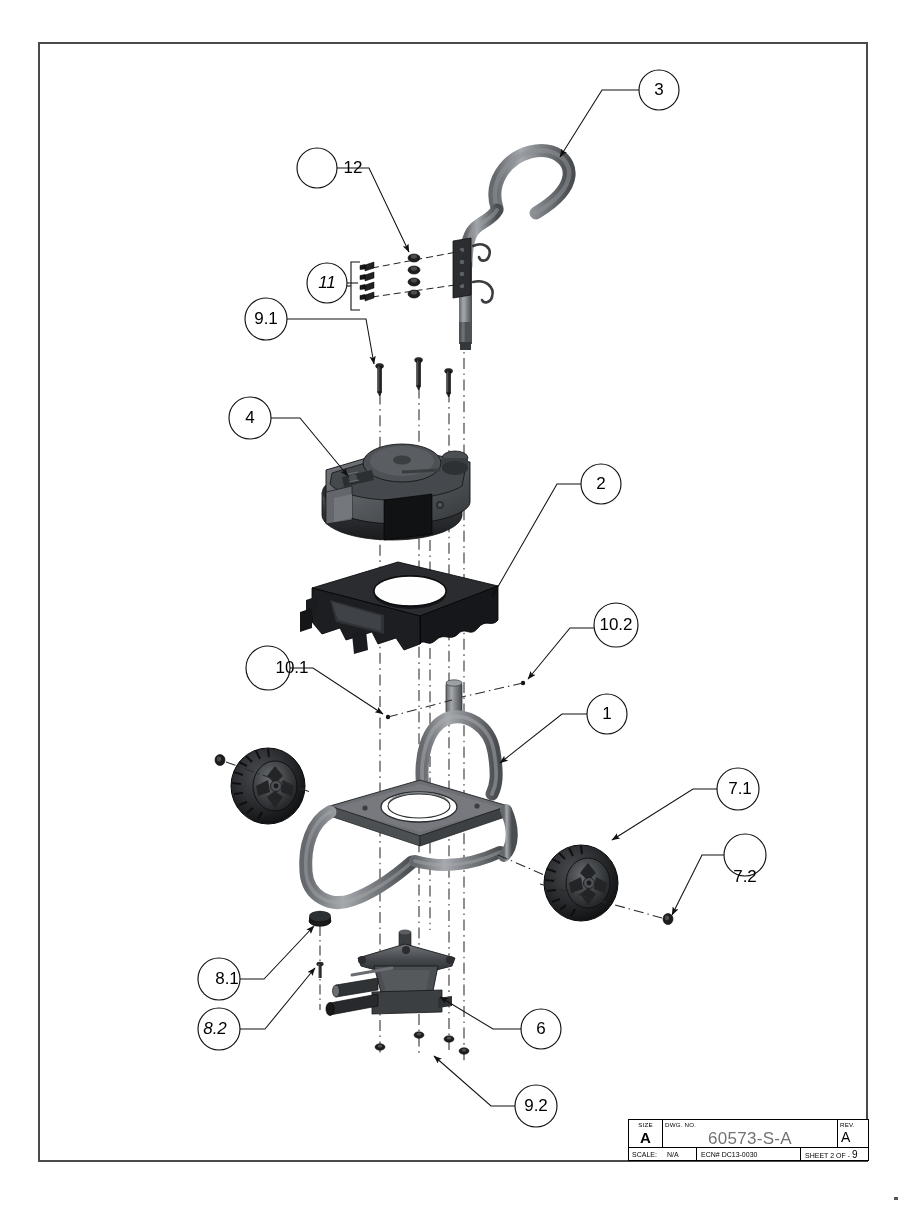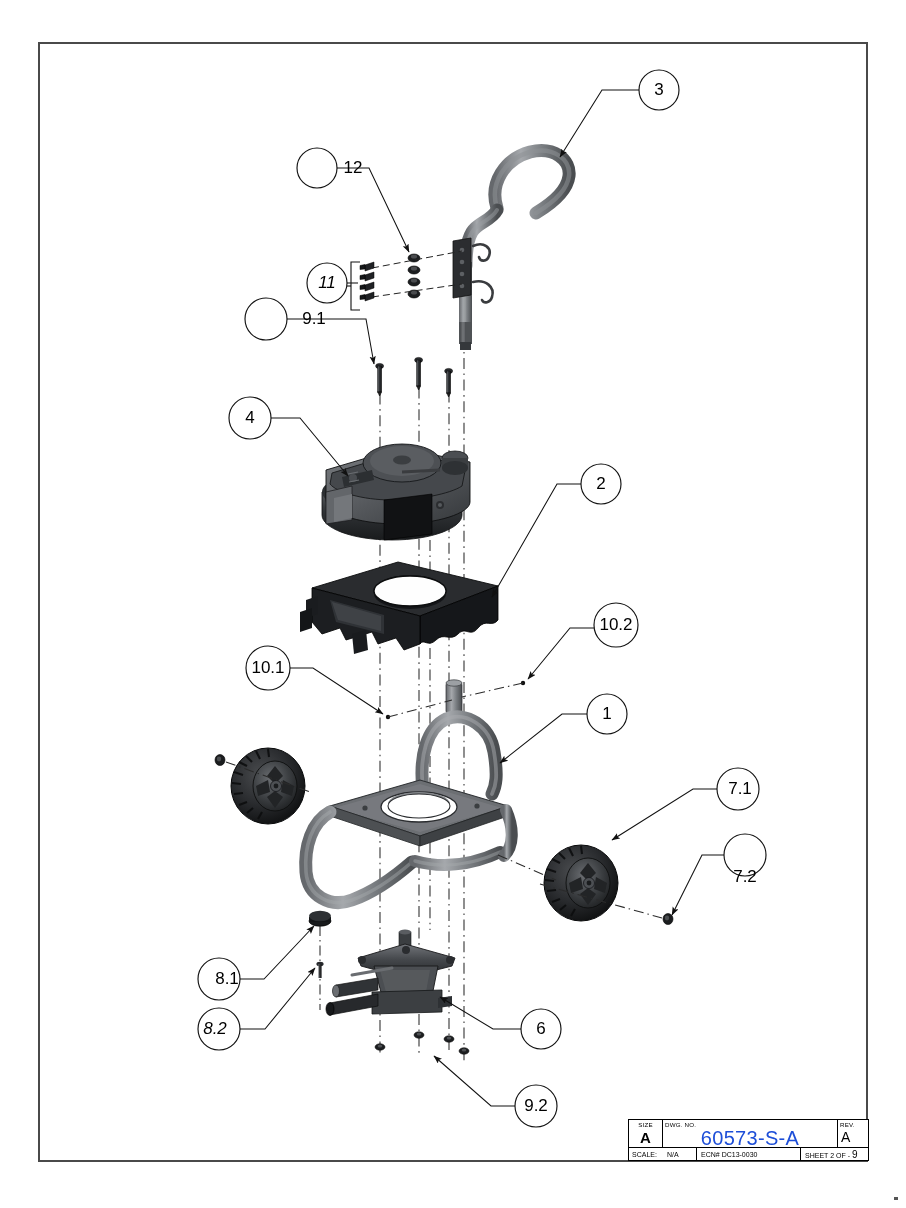--- a/index.html
+++ b/index.html
@@ -91,24 +91,24 @@
   }
   .tb-size .tb-lbl { text-align: center; padding-left: 0; }
   .tb-val-size {
     font-size: 15px;
     font-weight: bold;
     text-align: center;
     line-height: 17px;
     color: #000;
   }
   .tb-val-dwg {
-    font-size: 20px;
+    font-size: 17px;
     text-align: center;
     line-height: 19px;
-    color: #1d4ed8;
+    color: #737373;
     letter-spacing: 0.3px;
   }
   .tb-val-rev {
     font-size: 14px;
     text-align: left;
     padding-left: 3px;
     line-height: 17px;
     color: #000;
   }
   .tb-scale {
@@ -587,25 +587,25 @@
       <circle cx="219" cy="1029" r="21"></circle>
       <circle cx="541" cy="1029" r="20"></circle>
       <circle cx="536" cy="1106" r="21"></circle>
     </g>
   </svg>
 
   <div id="balloon-text-layer">
     <div class="balloon-label" style="left:639px; top:81px; width:40px;">3</div>
     <div class="balloon-label" style="left:297px; top:159px; width:40px;padding-left:36px;">12</div>
     <div class="balloon-label" style="left:307px; top:274px; width:40px;font-style:italic;">11</div>
-    <div class="balloon-label" style="left:246px; top:310px; width:40px;padding-left:48px;">9.1</div>
+    <div class="balloon-label" style="left:246px; top:310px; width:40px;">9.1</div>
     <div class="balloon-label" style="left:230px; top:409px; width:40px;">4</div>
     <div class="balloon-label" style="left:581px; top:475px; width:40px;">2</div>
     <div class="balloon-label" style="left:594px; top:616px; width:44px;text-align:center;">10.2</div>
-    <div class="balloon-label" style="left:246px; top:659px; width:44px;">10.1</div>
+    <div class="balloon-label" style="left:246px; top:659px; width:44px;padding-left:24px;">10.1</div>
     <div class="balloon-label" style="left:587px; top:705px; width:40px;">1</div>
     <div class="balloon-label" style="left:718px; top:780px; width:44px;">7.1</div>
     <div class="balloon-label" style="left:725px; top:846px; width:40px;margin-top:22px;">7.2</div>
     <div class="balloon-label" style="left:199px; top:970px; width:56px;">8.1</div>
     <div class="balloon-label" style="left:199px; top:1020px; width:32px;font-style:italic;">8.2</div>
     <div class="balloon-label" style="left:521px; top:1020px; width:40px;">6</div>
     <div class="balloon-label" style="left:516px; top:1097px; width:40px;">9.2</div>
   </div>
 
   <div id="title-block">

